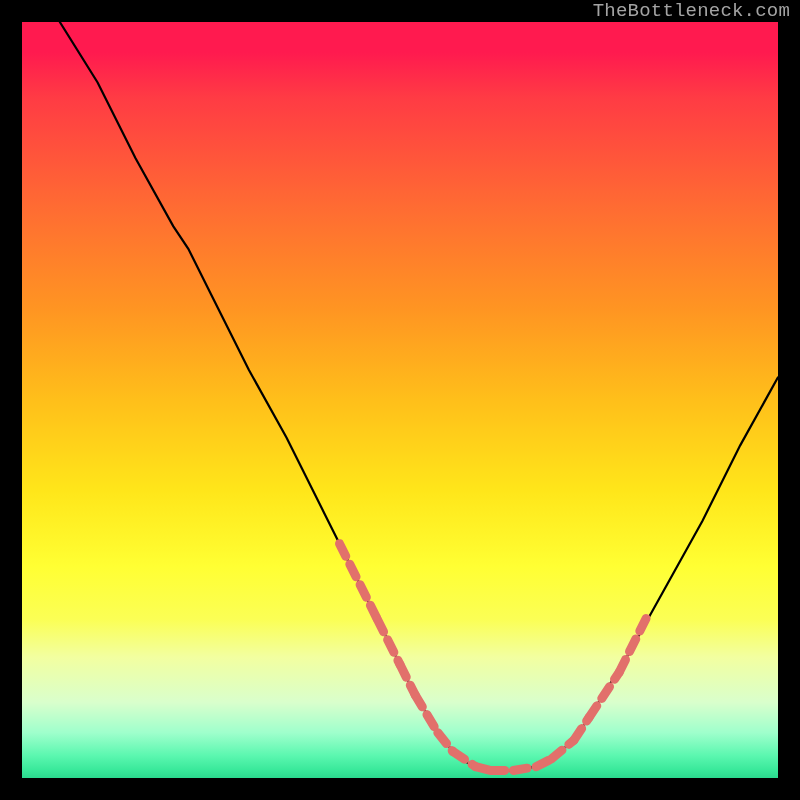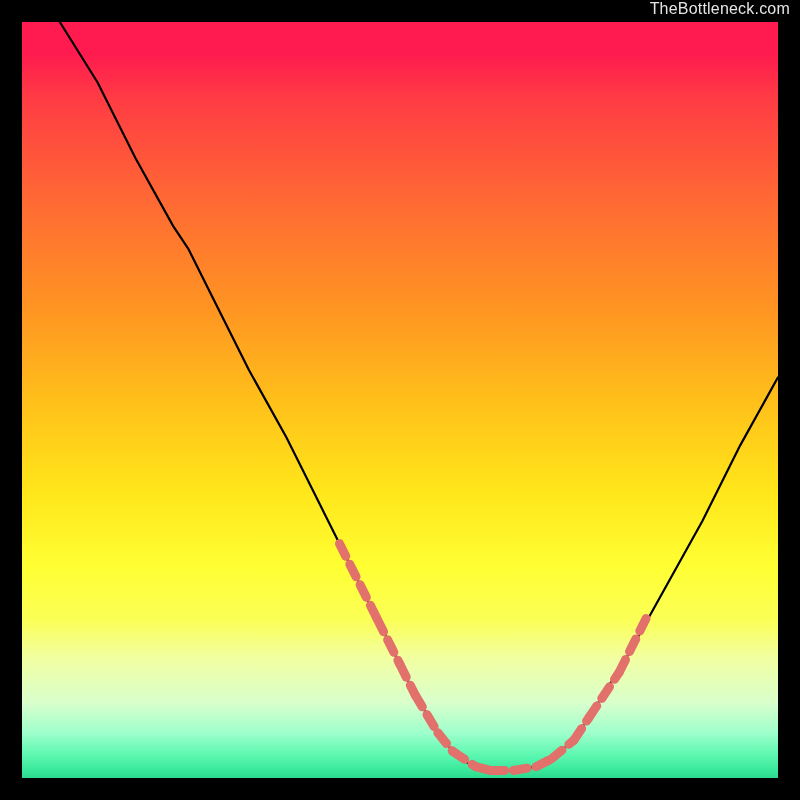--- a/index.html
+++ b/index.html
@@ -52,23 +52,23 @@
   }
   .svg-layer {
     position: absolute;
     left: 0;
     top: 0;
   }
   .watermark {
     position: absolute;
     top: 0;
     right: 10px;
-    font-family: Liberation Sans, sans-serif;
-    font-size: 16px;
-    color: #e5e5e5;
+    font-family: Liberation Mono, monospace;
+    font-size: 19px;
+    color: #a3a3a3;
     letter-spacing: 0.2px;
   }
 </style>
 </head>
 <body>
 
 <div class="frame">
   <div class="plot">
     <div class="gradient"></div>
     <svg class="svg-layer" width="756" height="756" viewBox="0 0 756 756">

